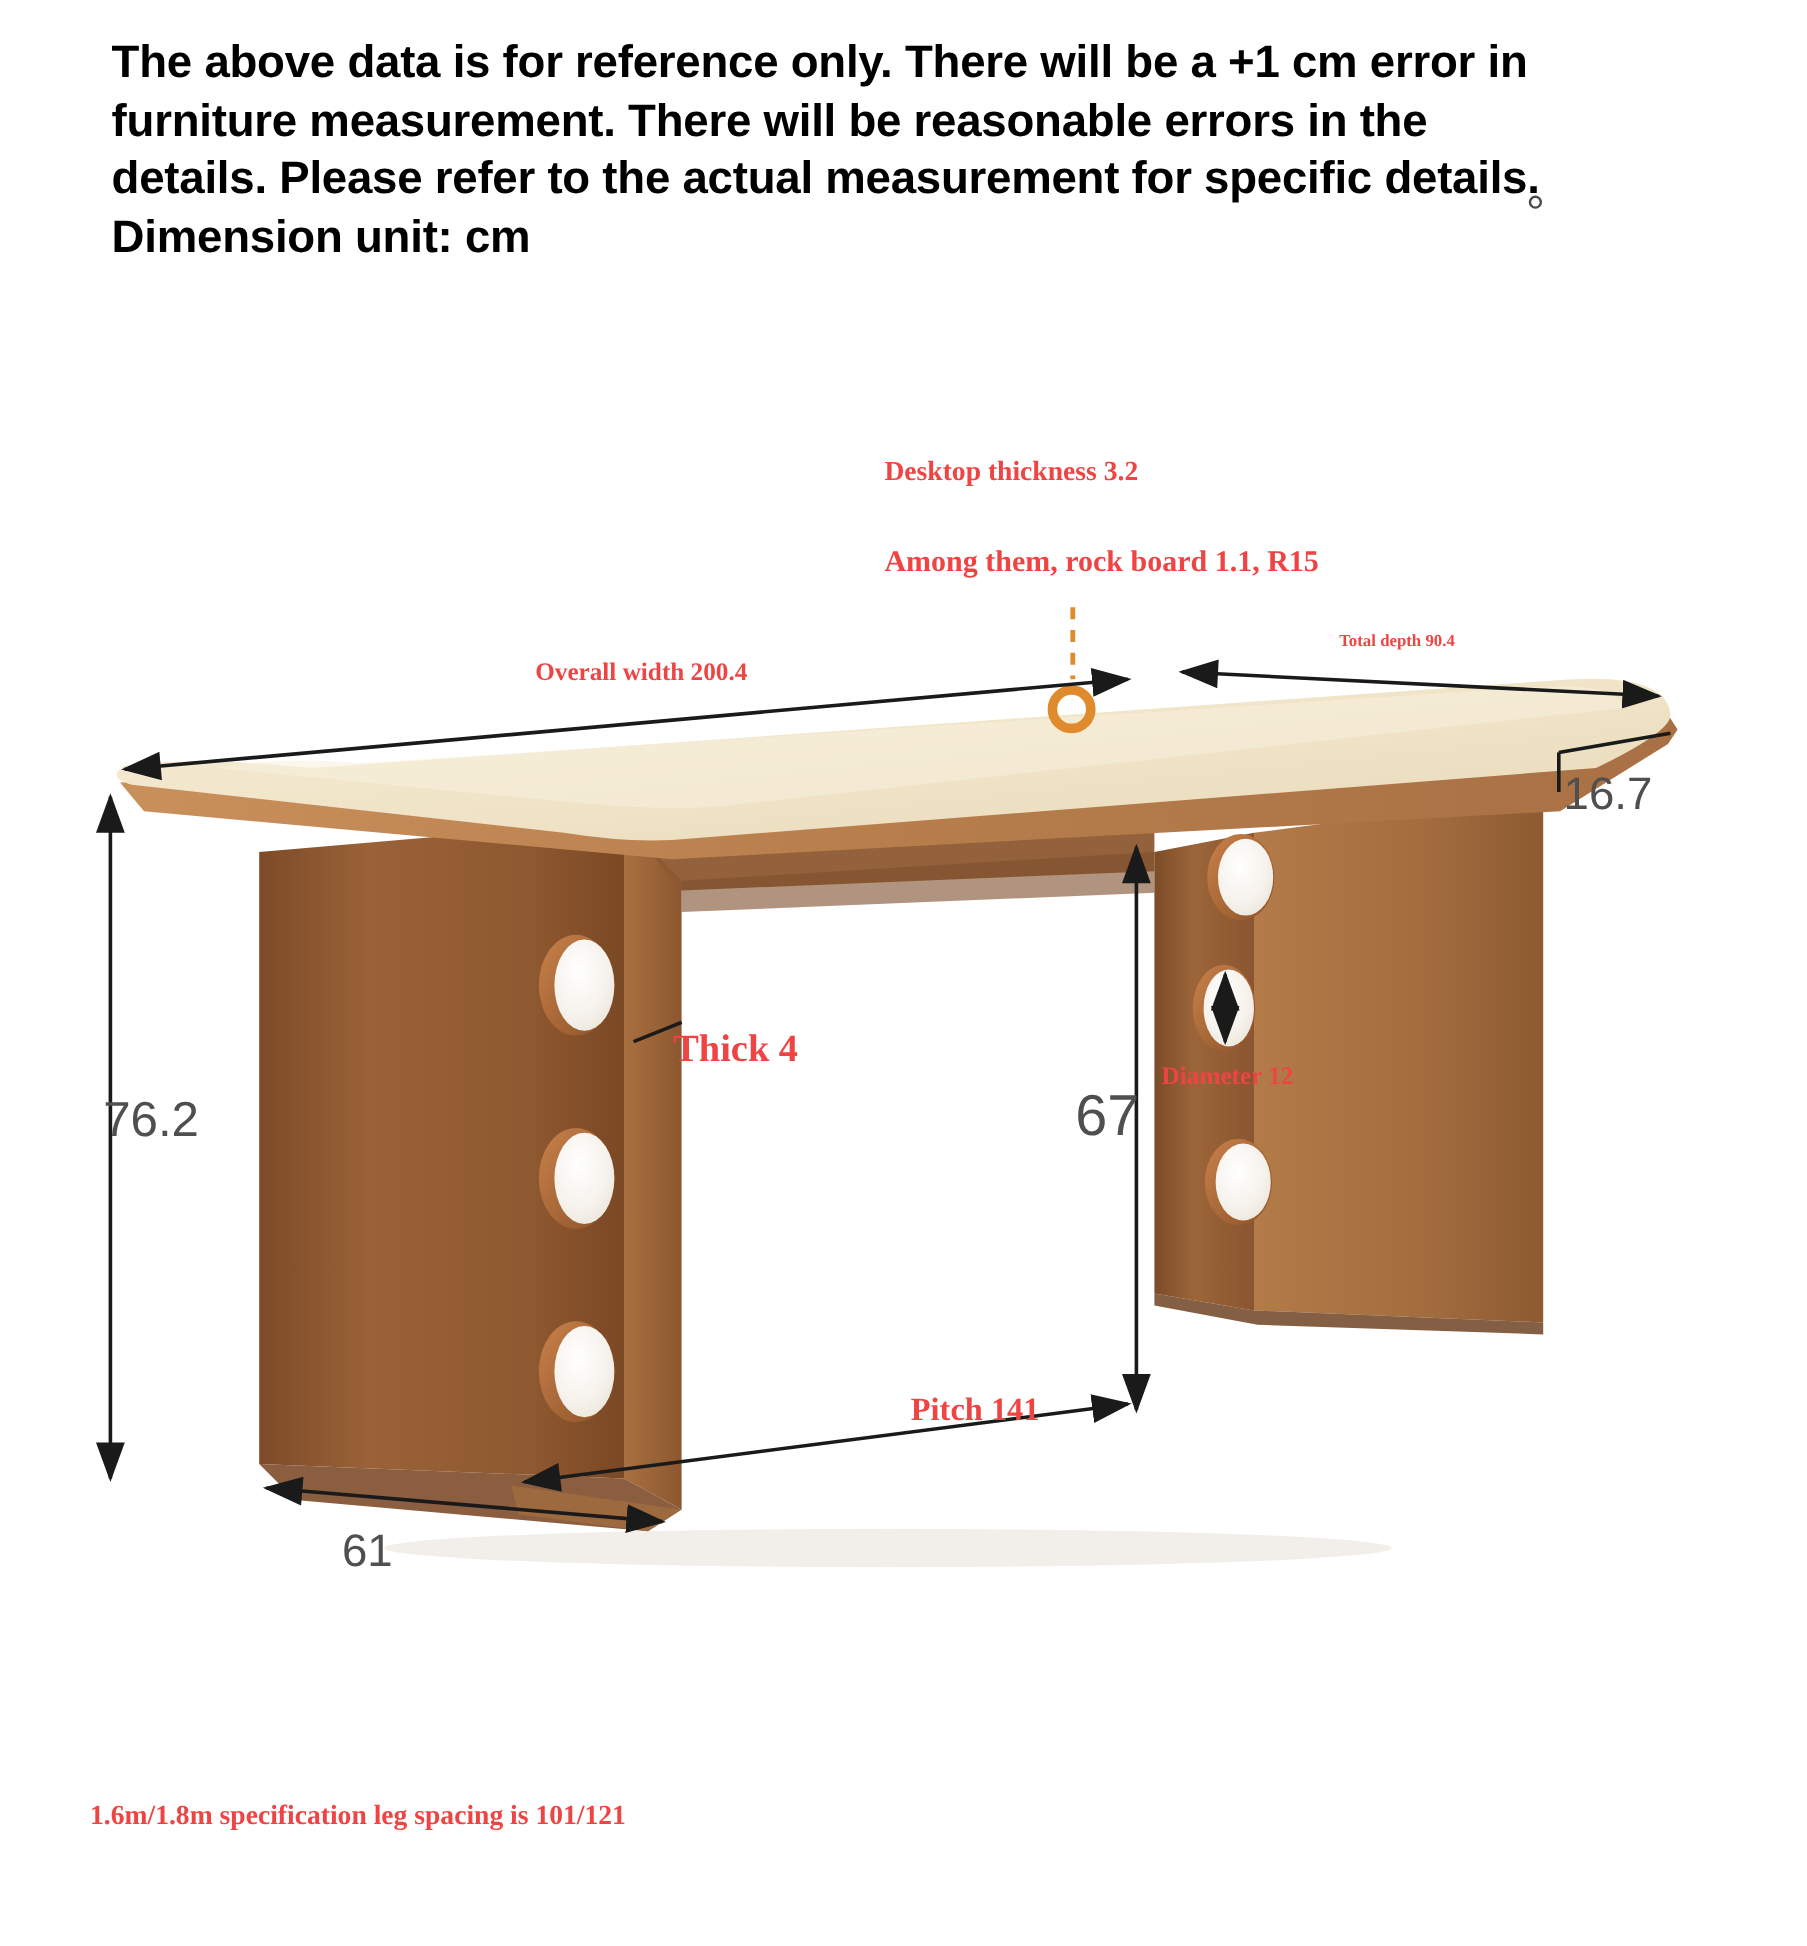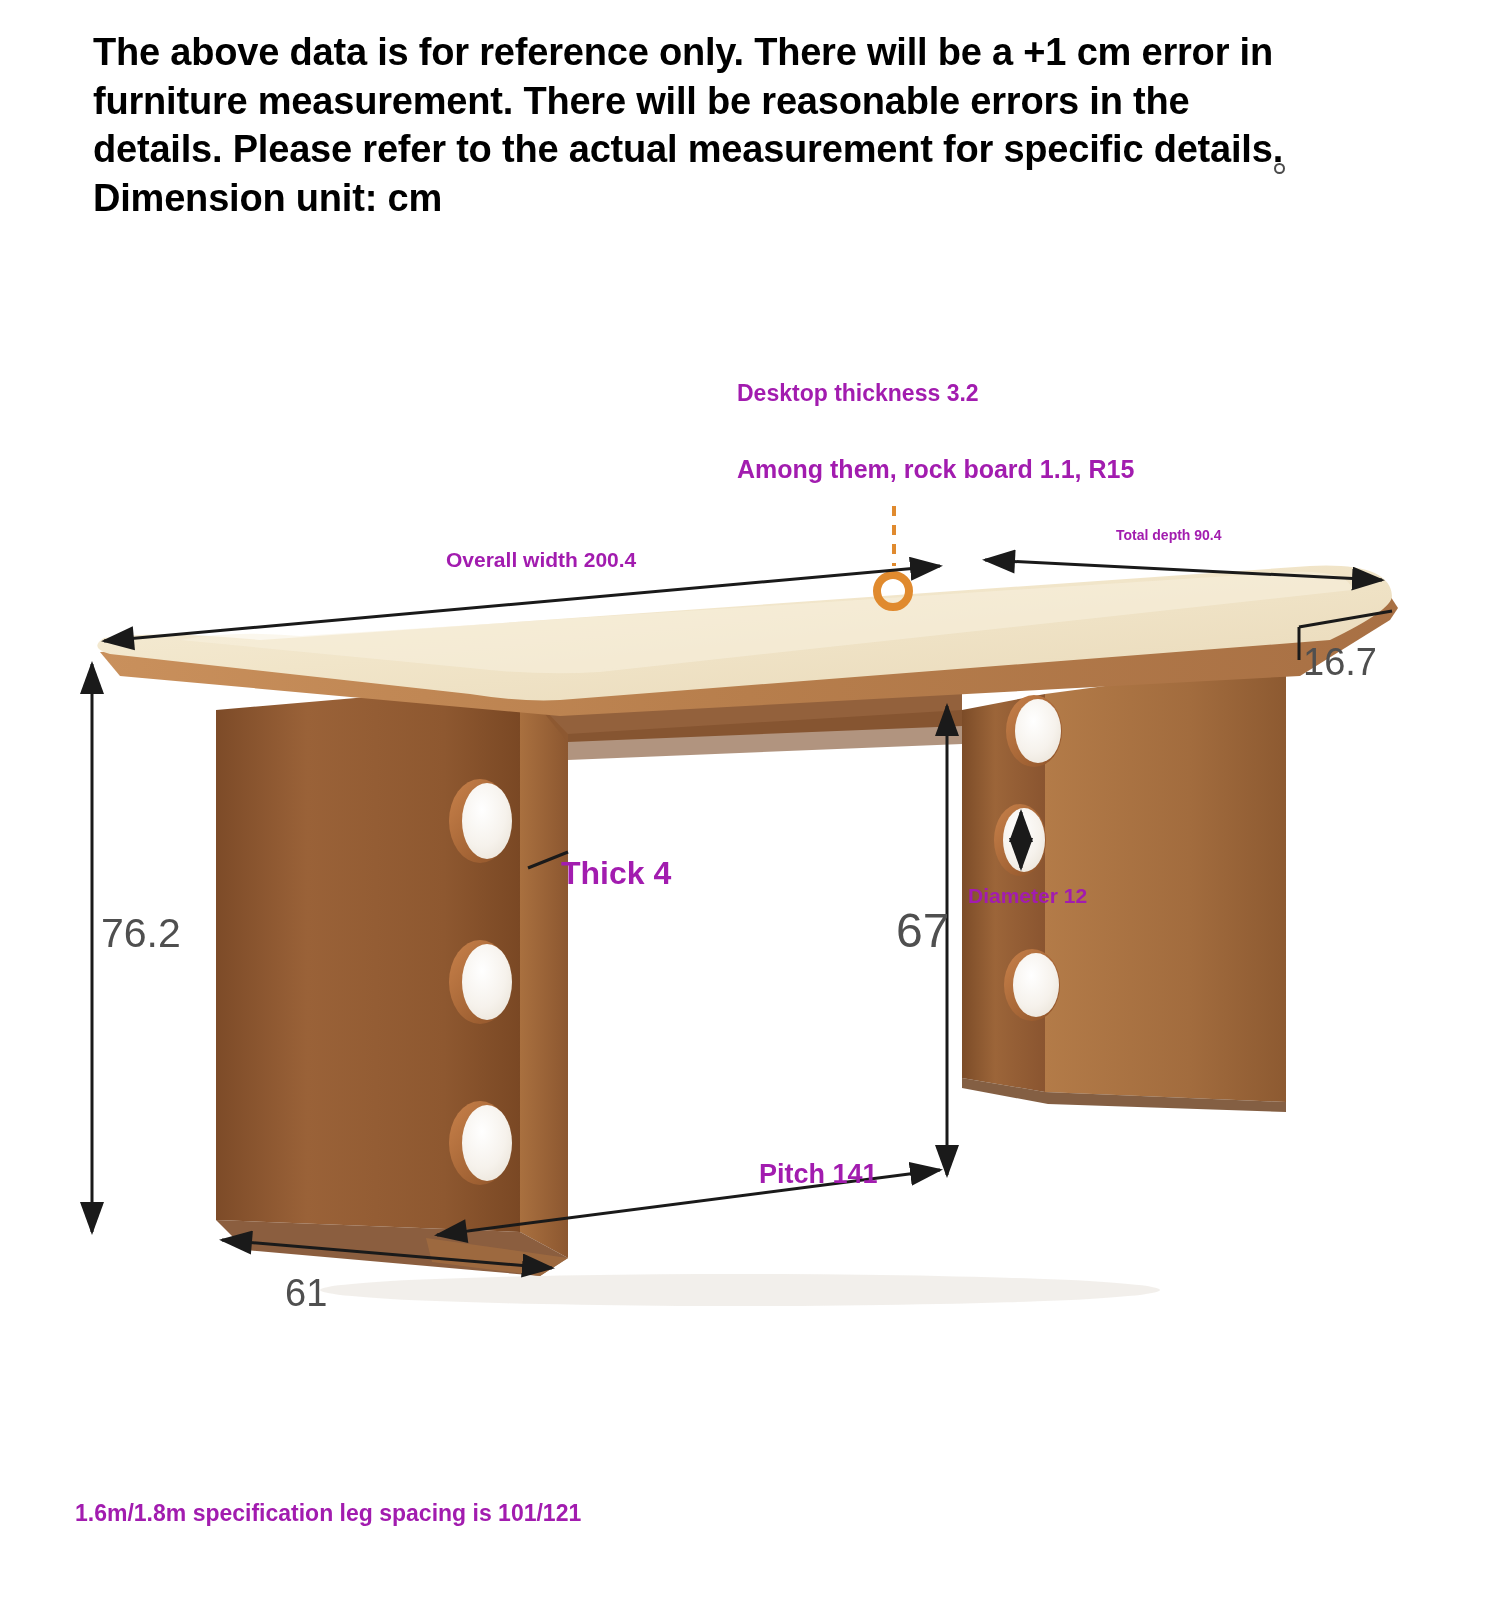--- a/index.html
+++ b/index.html
@@ -36,41 +36,42 @@
     left: 1274px;
     top: 163px;
     width: 11px;
     height: 11px;
     border: 2px solid #4a4a4a;
     border-radius: 50%;
     box-sizing: border-box;
   }
   .lbl {
     position: absolute;
-    color: #a21caf;
+    color: #ef4444;
     font-weight: bold;
     white-space: nowrap;
+    font-family: Liberation Serif, serif;
   }
   .lbl-thickness { left: 737px; top: 380px; font-size: 23px; }
   .lbl-rock      { left: 737px; top: 455px; font-size: 25px; }
   .lbl-width     { left: 446px; top: 548px; font-size: 21px; }
   .lbl-depth     { left: 1116px; top: 527px; font-size: 14px; }
   .lbl-thick4    { left: 561px; top: 855px; font-size: 32px; }
   .lbl-diameter  { left: 968px; top: 884px; font-size: 21px; }
   .lbl-pitch     { left: 759px; top: 1159px; font-size: 27px; }
   .lbl-footer    { left: 75px; top: 1500px; font-size: 23px; text-align: center; }
 
   .num {
     position: absolute;
     color: #4f4f4f;
     font-weight: normal;
     white-space: nowrap;
   }
   .num-167 { left: 1303px; top: 641px; font-size: 38px; }
-  .num-762 { left: 101px;  top: 910px; font-size: 41px; }
+  .num-762 { left: 86px;  top: 910px; font-size: 41px; }
   .num-67  { left: 896px; top: 903px; font-size: 48px; }
   .num-61  { left: 285px; top: 1272px; font-size: 38px; }
 
   svg { position: absolute; left: 0; top: 0; }
 </style>
 </head>
 <body>
 
 <div id="stage">
 

